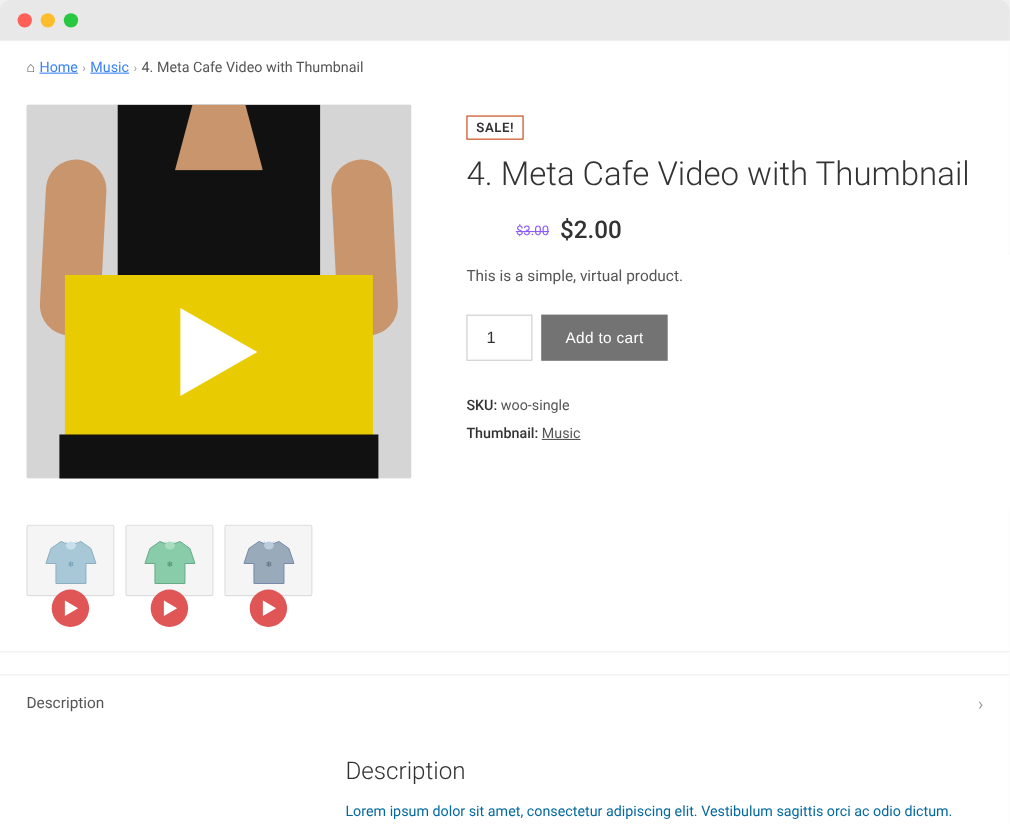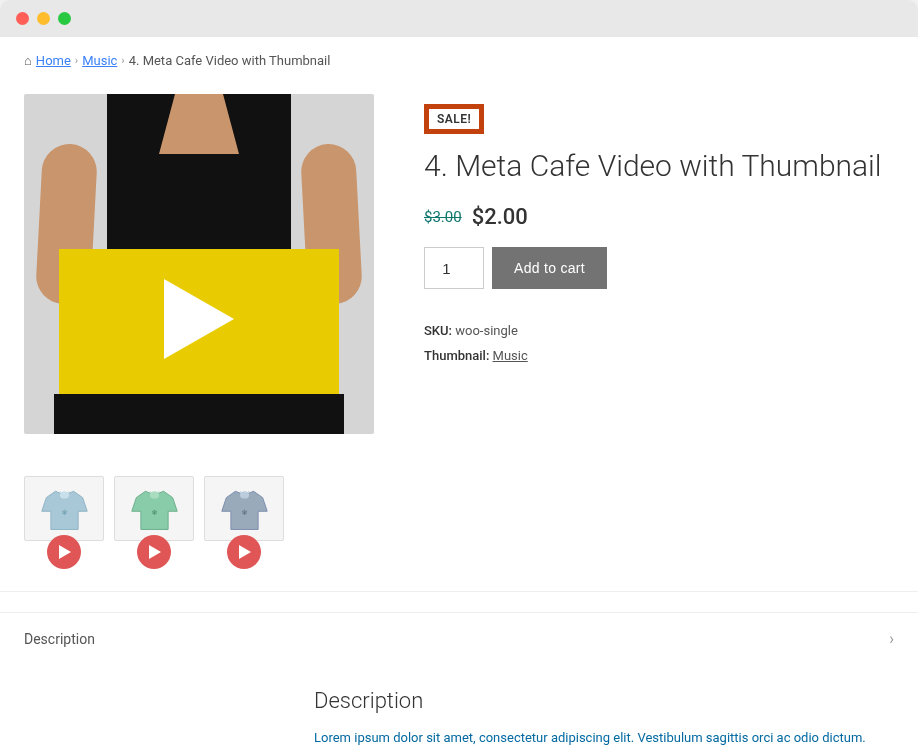--- a/index.html
+++ b/index.html
@@ -100,21 +100,21 @@
       border-width: 7px 0 7px 12px;
       border-color: transparent transparent transparent white;
       margin-left: 2px;
     }
     .product-info {
       flex: 1;
       padding-top: 10px;
     }
     .sale-badge {
       display: inline-block;
-      border: 5px solid #c2410c;
+      border: 1px solid #c2410c;
       padding: 3px 8px;
       font-size: 12px;
       font-weight: 600;
       letter-spacing: 0.5px;
       color: #333;
       margin-bottom: 14px;
     }
     .product-title {
       font-size: 30px;
       font-weight: 300;
@@ -122,23 +122,24 @@
       line-height: 1.2;
       margin-bottom: 20px;
     }
     .price-area {
       display: flex;
       align-items: center;
       gap: 10px;
       margin-bottom: 18px;
     }
     .original-price {
-      font-size: 15px;
-      color: #0f766e;
+      font-size: 12px;
+      color: #8b5cf6;
       text-decoration: line-through;
+      margin-left: 45px;
     }
     .sale-price {
       font-size: 22px;
       color: #333;
       font-weight: 500;
     }
     .product-desc {
       font-size: 14px;
       color: #555;
       margin-bottom: 24px;
@@ -318,20 +319,21 @@
 
     <div class="product-info">
       <div class="sale-badge">SALE!</div>
       <h1 class="product-title">4. Meta Cafe Video with Thumbnail</h1>
 
       <div class="price-area">
         <span class="original-price">$3.00</span>
         <span class="sale-price">$2.00</span>
       </div>
 
+      <p class="product-desc">This is a simple, virtual product.</p>
 
       <div class="add-to-cart-row">
         <input type="number" class="qty-input" value="1" min="1" style="">
         <button class="add-to-cart-btn">Add to cart</button>
       </div>
 
       <div class="product-meta">
         <div>
           <span class="meta-label">SKU:</span>
           <span>woo-single</span>

